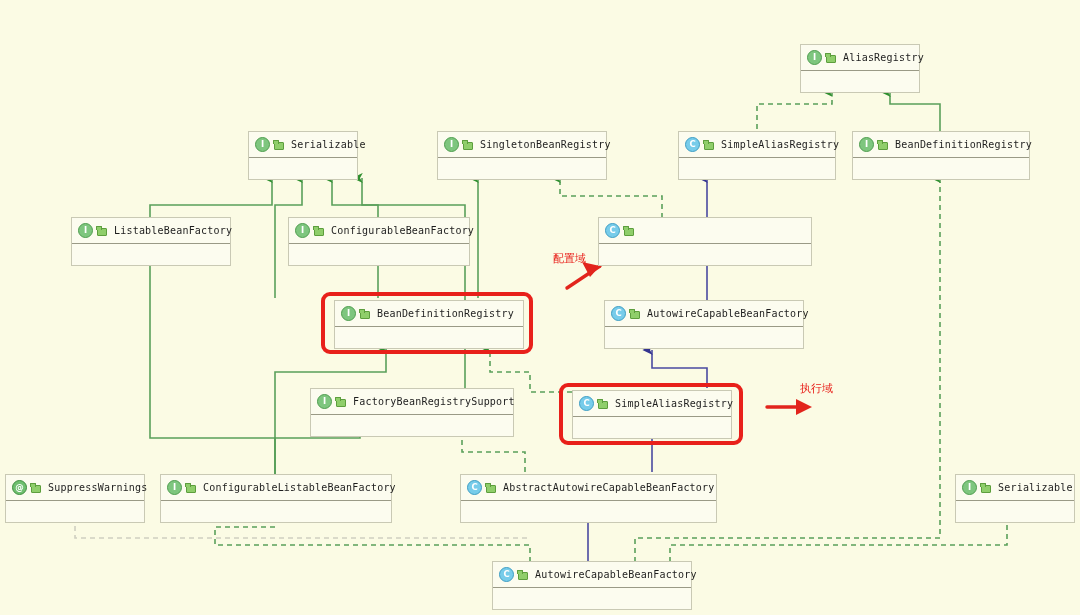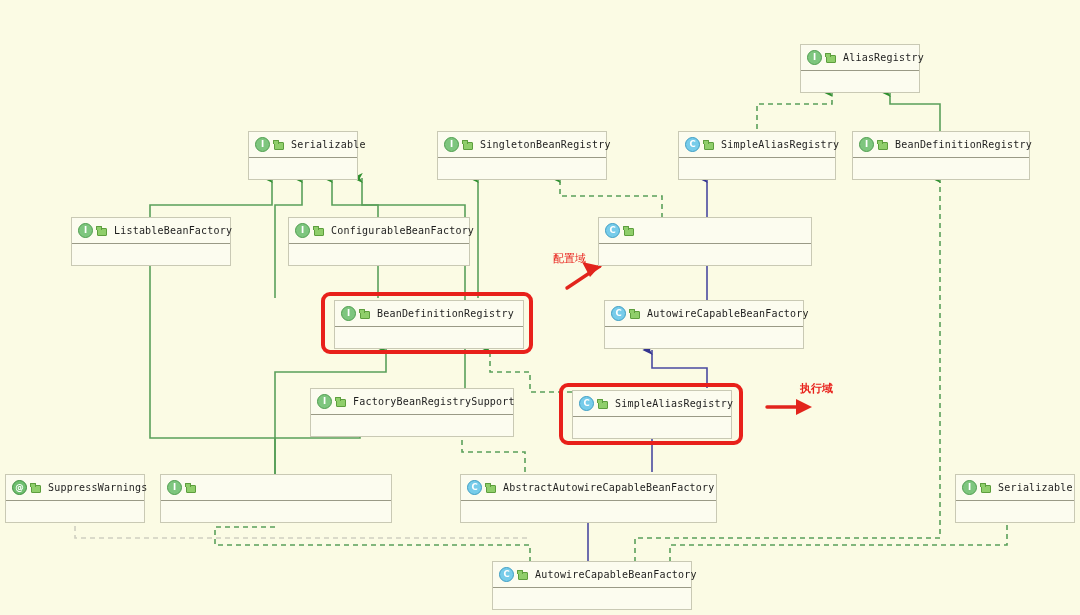--- a/index.html
+++ b/index.html
@@ -285,20 +285,21 @@
       <span class="sub"></span>
       <span class="nm">SuppressWarnings</span>
     </div>
     <div class="body"></div>
   </div>
 
   <div class="node" style="left:160px;top:474px;width:232px;">
     <div class="hdr">
       <span class="ico iface">I</span>
       <span class="sub"></span>
+      <span class="nm">ConfigurableListableBeanFactory</span>
     </div>
     <div class="body"></div>
   </div>
 
   <div class="node" style="left:460px;top:474px;width:257px;">
     <div class="hdr">
       <span class="ico cls">C</span>
       <span class="sub"></span>
       <span class="nm">AbstractAutowireCapableBeanFactory</span>
     </div>
@@ -317,15 +318,15 @@
   <div class="node" style="left:492px;top:561px;width:200px;">
     <div class="hdr">
       <span class="ico cls">C</span>
       <span class="sub"></span>
       <span class="nm">AutowireCapableBeanFactory</span>
     </div>
     <div class="body"></div>
   </div>
 
   <div class="anno-txt" style="left:553px;top:251px;">配置域</div>
-  <div class="anno-txt" style="left:800px;top:381px;font-weight:bold;">执行域</div>
+  <div class="anno-txt" style="left:800px;top:381px;">执行域</div>
 
 </div>
 
 </body></html>

